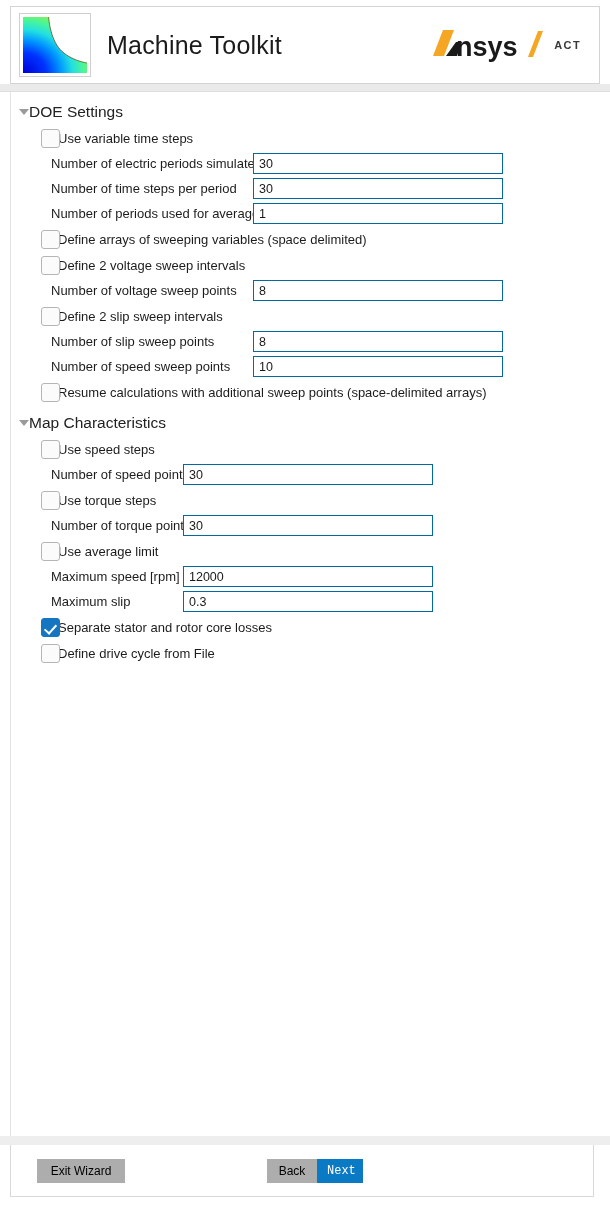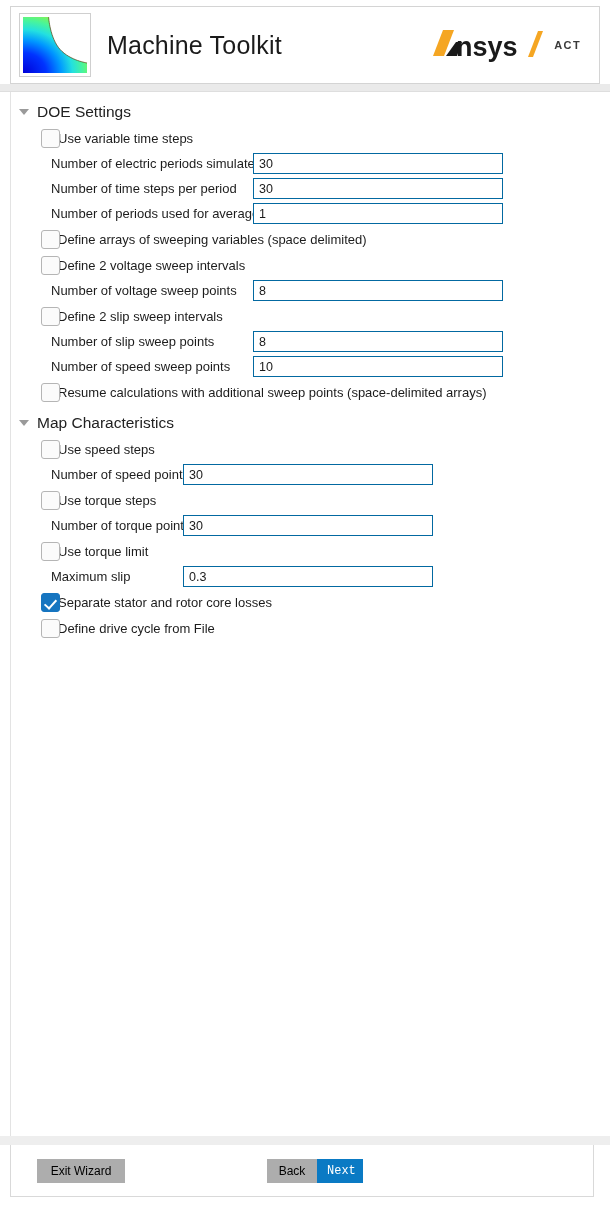--- a/index.html
+++ b/index.html
@@ -89,21 +89,21 @@
     border-right: 1px solid #ffffff;
     margin: 0 1px 0 10px;
     padding: 8px 0 0 0;
     overflow: hidden;
     position: relative;
   }
 
   .section-header {
     display: flex;
     align-items: center;
-    gap: 8px;
+    gap: 0;
     padding: 3px 0 4px 8px;
     cursor: pointer;
     user-select: none;
   }
   .tri {
     width: 0; height: 0;
     border-left: 5px solid transparent;
     border-right: 5px solid transparent;
     border-top: 6px solid #9a9a9a;
     flex: 0 0 auto;
@@ -364,23 +364,27 @@
           <span class="cb-label">Use torque steps</span>
         </div>
 
         <div class="row">
           <span class="fld-label">Number of torque points</span>
           <input class="txt" type="text" value="30" style="">
         </div>
 
         <div class="row cb">
           <span class="cbox"></span>
-          <span class="cb-label">Use torque limit</span>
-        </div>
-
+          <span class="cb-label">Use average limit</span>
+        </div>
+
+        <div class="row">
+          <span class="fld-label">Maximum speed [rpm]</span>
+          <input class="txt" type="text" value="12000" style="">
+        </div>
 
 
         <div class="row">
           <span class="fld-label">Maximum slip</span>
           <input class="txt" type="text" value="0.3" style="">
         </div>
 
         <div class="row cb">
           <span class="cbox checked"></span>
           <span class="cb-label">Separate stator and rotor core losses</span>

